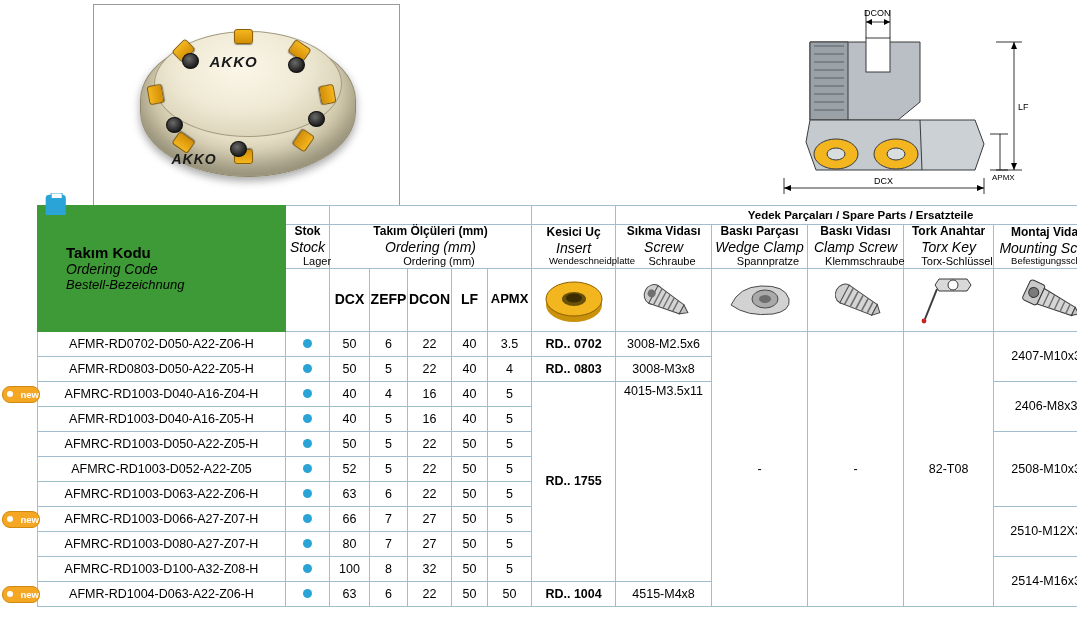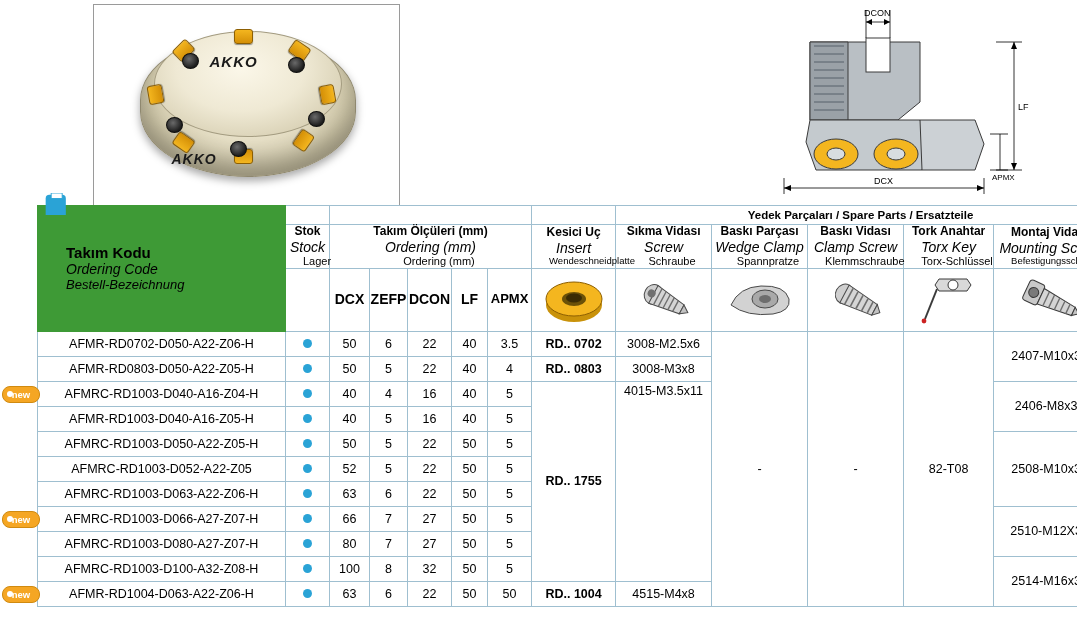--- a/index.html
+++ b/index.html
@@ -105,21 +105,21 @@
     background:#2aa3d6;
   }
   td.val{background:#d9ecf5;font-size:12.5px;}
   td.insert-code{background:#ffffff;font-weight:bold;font-size:12.5px;}
   td.part{background:#ffffff;font-size:12.5px;}
 
   .newbadge{
     position:absolute;left:0;width:36px;height:15px;
     background:#f5a623;border:1px solid #d08a10;border-radius:8px;
     color:#ffffff;font-size:9.5px;font-weight:bold;line-height:15px;
-    text-align:center;
+    text-align:right;
   }
   .newbadge::before{
     content:"";position:absolute;left:4px;top:4px;width:6px;height:6px;
     border-radius:50%;background:#ffffff;
   }
 
   .dashed-sep{border-bottom:1px dashed #9fbfd0 !important;}
 
   
   .icon-box{height:62px;position:relative;background:#ffffff;}

